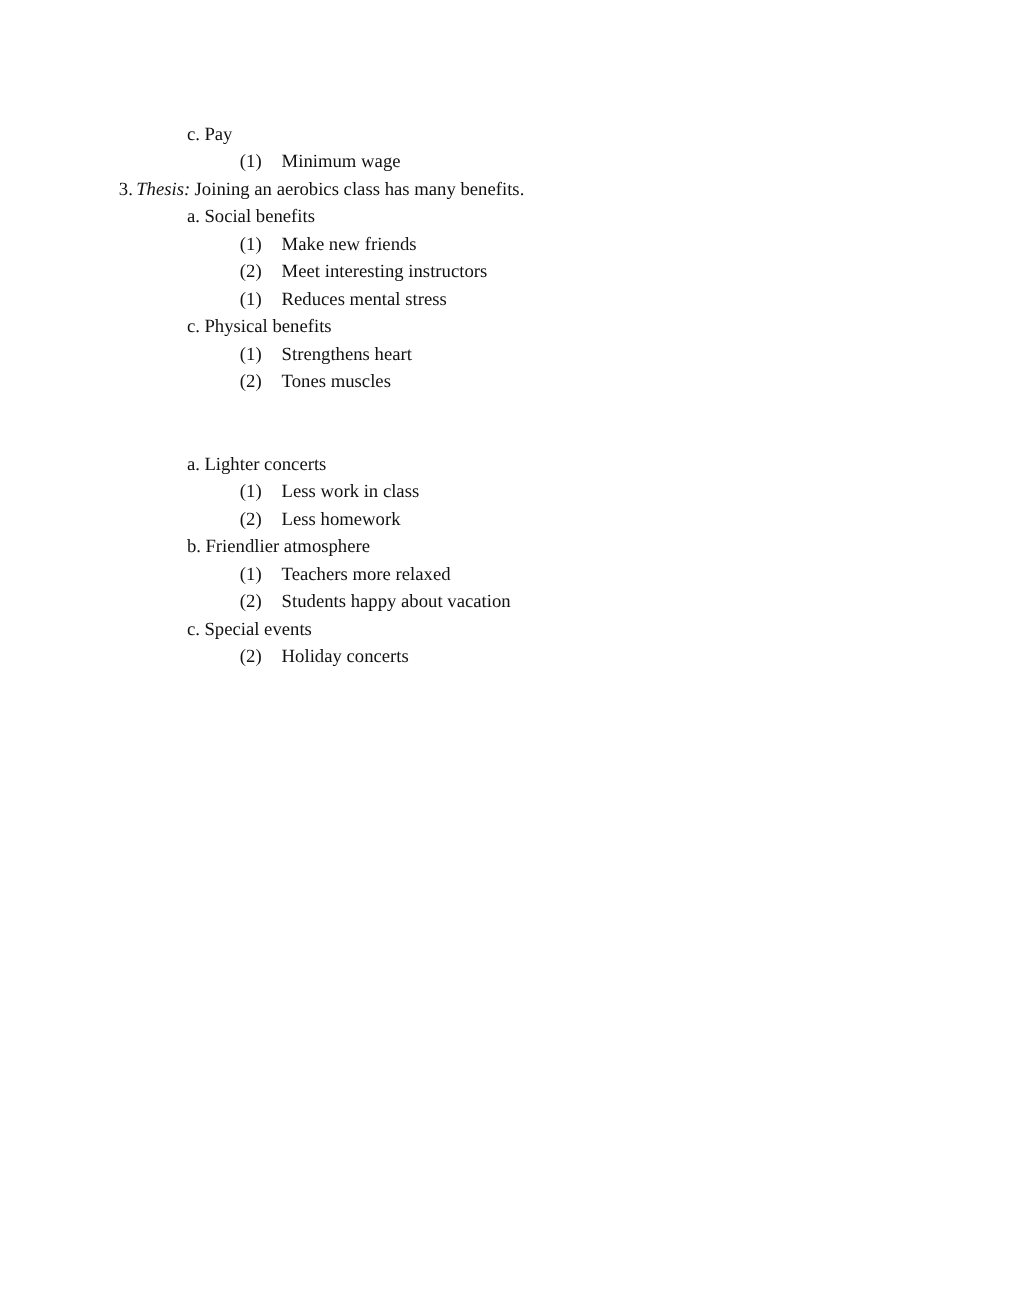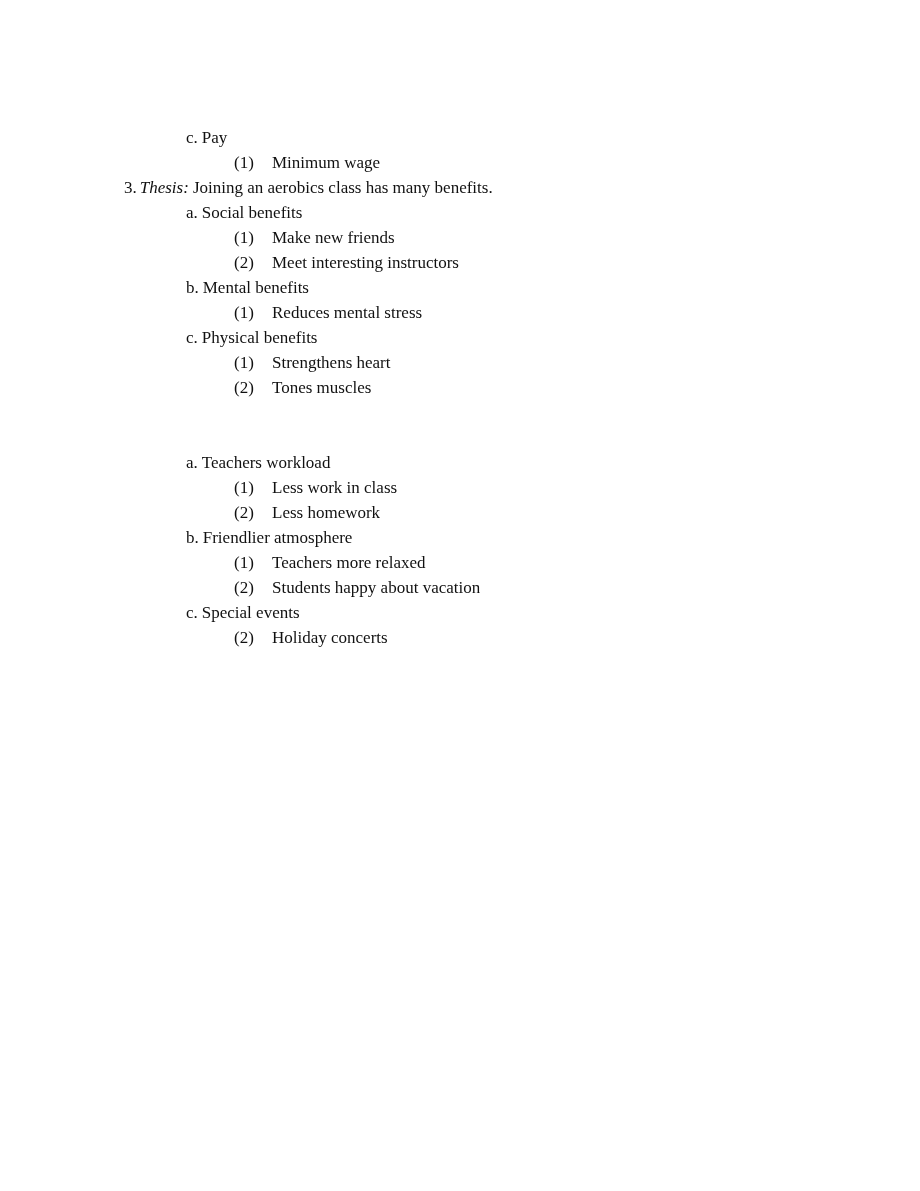--- a/index.html
+++ b/index.html
@@ -20,21 +20,21 @@
   .page {
     position: relative;
     width: 920px;
     height: 1191px;
     box-sizing: border-box;
     padding-top: 109px;
     background: #ffffff;
   }
 
   .outline {
-    margin: 16px;
+    margin: 0;
     padding: 0;
     list-style: none;
   }
 
   
   .line {
     position: relative;
     font-size: 17px;
     line-height: 25px;
     height: 25px;
@@ -90,27 +90,26 @@
 <body>
 
 <div class="page">
   <div class="outline" id="outline-root">
       <div class="line lvl-alpha"><span class="marker">c.</span><span class="body">Pay</span></div>
       <div class="line lvl-paren"><span class="marker">(1)</span><span class="body">Minimum wage</span></div>
       <div class="line lvl-thesis"><span class="marker">3.</span><span class="kw">Thesis:</span><span class="body">Joining an aerobics class has many benefits.</span></div>
       <div class="line lvl-alpha"><span class="marker">a.</span><span class="body">Social benefits</span></div>
       <div class="line lvl-paren"><span class="marker">(1)</span><span class="body">Make new friends</span></div>
       <div class="line lvl-paren"><span class="marker">(2)</span><span class="body">Meet interesting instructors</span></div>
-      <div class="line lvl-alpha"><span class="marker">b.</span><span class="body">Mental benefits</span></div>
       <div class="line lvl-paren"><span class="marker">(1)</span><span class="body">Reduces mental stress</span></div>
       <div class="line lvl-alpha"><span class="marker">c.</span><span class="body">Physical benefits</span></div>
       <div class="line lvl-paren"><span class="marker">(1)</span><span class="body">Strengthens heart</span></div>
       <div class="line lvl-paren"><span class="marker">(2)</span><span class="body">Tones muscles</span></div>
       <div class="line spacer"></div>
-      <div class="line lvl-alpha"><span class="marker">a.</span><span class="body">Teachers workload</span></div>
+      <div class="line lvl-alpha"><span class="marker">a.</span><span class="body">Lighter concerts</span></div>
       <div class="line lvl-paren"><span class="marker">(1)</span><span class="body">Less work in class</span></div>
       <div class="line lvl-paren"><span class="marker">(2)</span><span class="body">Less homework</span></div>
       <div class="line lvl-alpha"><span class="marker">b.</span><span class="body">Friendlier atmosphere</span></div>
       <div class="line lvl-paren"><span class="marker">(1)</span><span class="body">Teachers more relaxed</span></div>
       <div class="line lvl-paren"><span class="marker">(2)</span><span class="body">Students happy about vacation</span></div>
       <div class="line lvl-alpha"><span class="marker">c.</span><span class="body">Special events</span></div>
       <div class="line lvl-paren"><span class="marker">(2)</span><span class="body">Holiday concerts</span></div>
     </div>
 </div>
 

